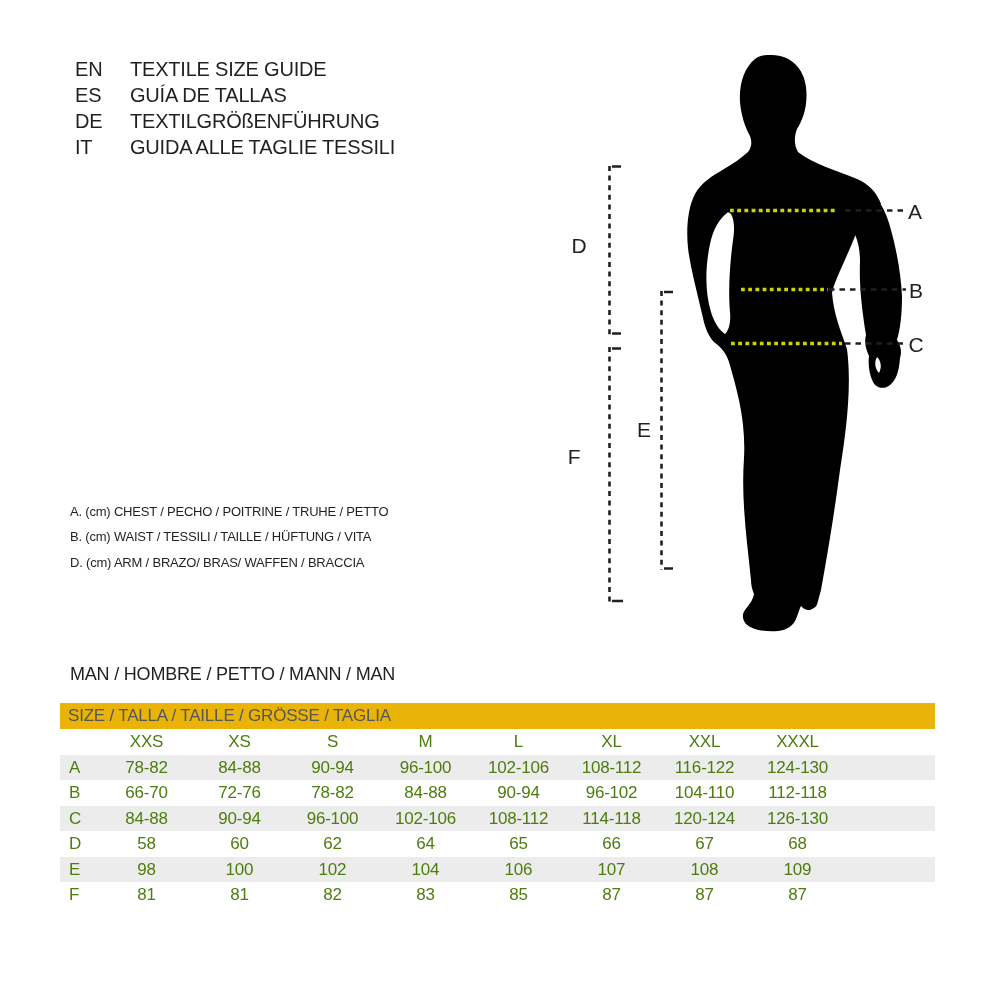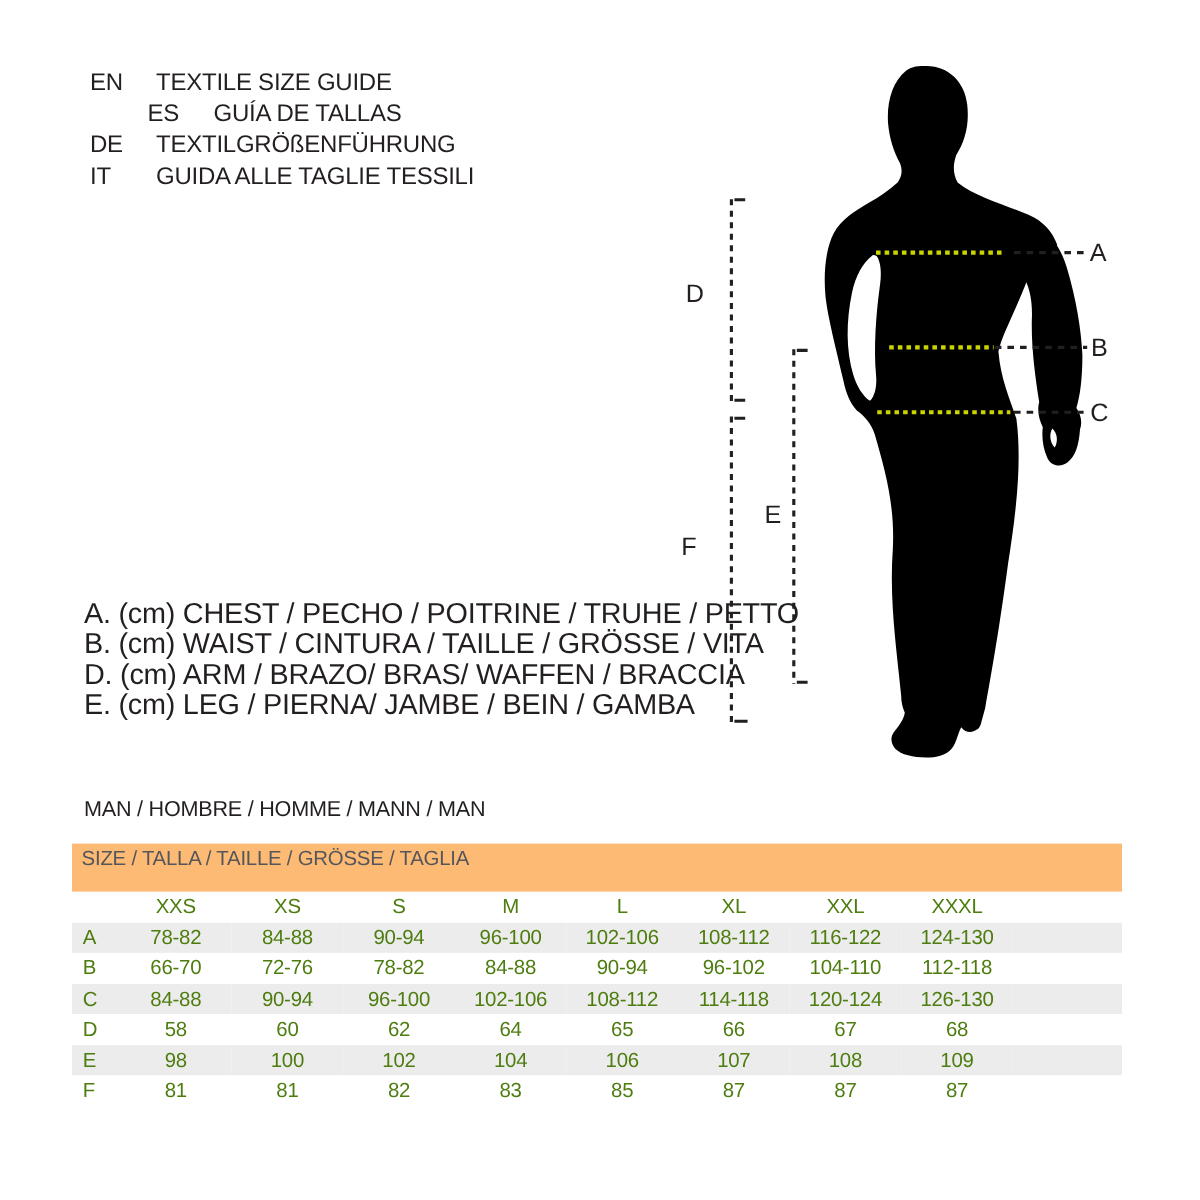--- a/index.html
+++ b/index.html
@@ -15,26 +15,26 @@
   .lang-title{white-space:nowrap;}
   
   .figure-area{position:absolute;left:0;top:0;width:1000px;height:700px;}
   .figure-svg{position:absolute;left:545px;top:30px;}
   .marker{
     position:absolute;font-size:21px;line-height:21px;color:#231f20;
     transform:translate(-50%,-50%);white-space:nowrap;
   }
   
   .legend-block{position:absolute;left:70px;top:499px;}
-  .legend-line{height:25.4px;line-height:25.4px;font-size:24px;white-space:nowrap;}
+  .legend-line{height:25.4px;line-height:25.4px;font-size:13px;white-space:nowrap;}
   .category-line{position:absolute;left:70px;top:664px;font-size:18px;line-height:20px;white-space:nowrap;}
   
   .size-table{position:absolute;left:60px;top:703px;width:875px;}
   .t-title{
-    height:40px;line-height:26px;background:#fdba74;color:#55565a;
+    height:26px;line-height:26px;background:#eab308;color:#55565a;
     font-size:17px;padding-left:8px;box-sizing:border-box;
   }
   .t-grid{
     display:grid;width:875px;
     grid-template-columns:40px repeat(8,93px) 1fr;
     grid-template-rows:26px repeat(6,25.4px);
     font-size:17px;color:#4d7c0f;
   }
   .t-cell{line-height:25.4px;text-align:center;overflow:hidden;}
   .t-head{line-height:26px;}
@@ -45,21 +45,21 @@
 <body>
 
 <div class="canvas">
 
   <div class="lang-block" id="lang-block">
       <div class="lang-row">
         <div class="lang-code" style="display: block;">EN</div>
         <div class="lang-title">TEXTILE SIZE GUIDE</div>
       </div>
       <div class="lang-row">
-        <div class="lang-code" style="display: block; margin-left: 48px;">ES</div>
+        <div class="lang-code" style="display: block;">ES</div>
         <div class="lang-title">GUÍA DE TALLAS</div>
       </div>
       <div class="lang-row">
         <div class="lang-code" style="display: block;">DE</div>
         <div class="lang-title">TEXTILGRÖßENFÜHRUNG</div>
       </div>
       <div class="lang-row">
         <div class="lang-code" style="display: block;">IT</div>
         <div class="lang-title">GUIDA ALLE TAGLIE TESSILI</div>
       </div>
@@ -159,25 +159,24 @@
     <span class="marker" style="left:915px;top:211px">A</span>
     <span class="marker" style="left:916px;top:290px">B</span>
     <span class="marker" style="left:916px;top:344px">C</span>
     <span class="marker" style="left:579px;top:245px">D</span>
     <span class="marker" style="left:644px;top:429px">E</span>
     <span class="marker" style="left:574px;top:456px">F</span>
   </div>
 
   <div class="legend-block" id="legend-block">
       <div class="legend-line">A. (cm) CHEST / PECHO / POITRINE / TRUHE / PETTO</div>
-      <div class="legend-line">B. (cm) WAIST / CINTURA / TAILLE / GRÖSSE / VITA</div>
+      <div class="legend-line">B. (cm) WAIST / TESSILI / TAILLE / HÜFTUNG / VITA</div>
       <div class="legend-line">D. (cm) ARM / BRAZO/ BRAS/ WAFFEN / BRACCIA</div>
-      <div class="legend-line">E. (cm) LEG / PIERNA/ JAMBE / BEIN / GAMBA</div>
     </div>
-  <div class="category-line">MAN / HOMBRE / HOMME / MANN / MAN</div>
+  <div class="category-line">MAN / HOMBRE / PETTO / MANN / MAN</div>
 
   <div class="size-table">
     <div class="t-title">SIZE / TALLA / TAILLE / GRÖSSE / TAGLIA</div>
     <div class="t-grid" id="t-grid">
         <div class="t-cell t-head t-rowlabel"></div>
         <div class="t-cell t-head">XXS</div>
         <div class="t-cell t-head">XS</div>
         <div class="t-cell t-head">S</div>
         <div class="t-cell t-head">M</div>
         <div class="t-cell t-head">L</div>

